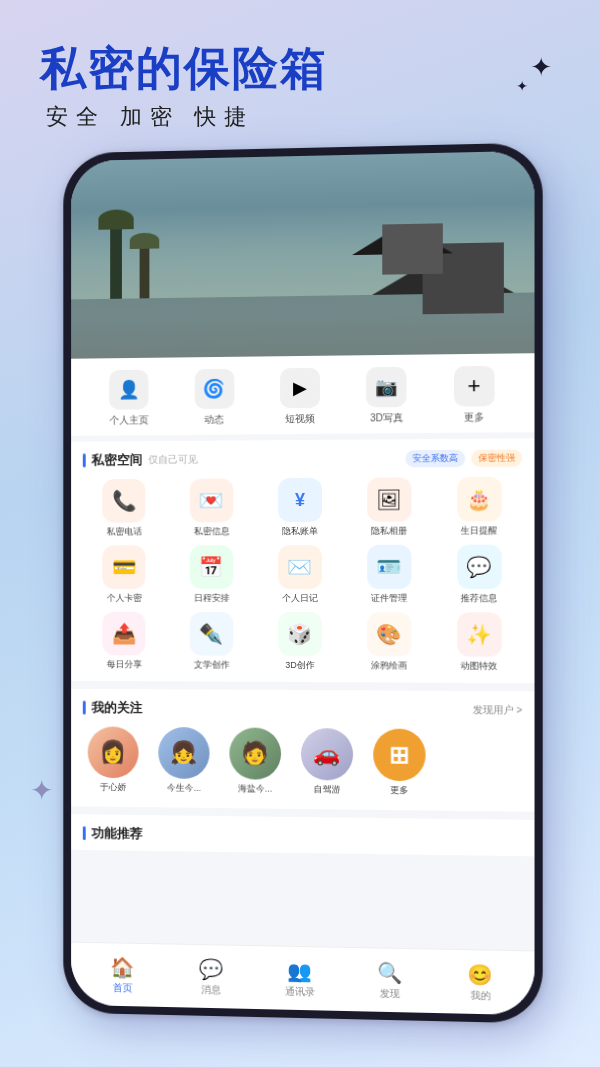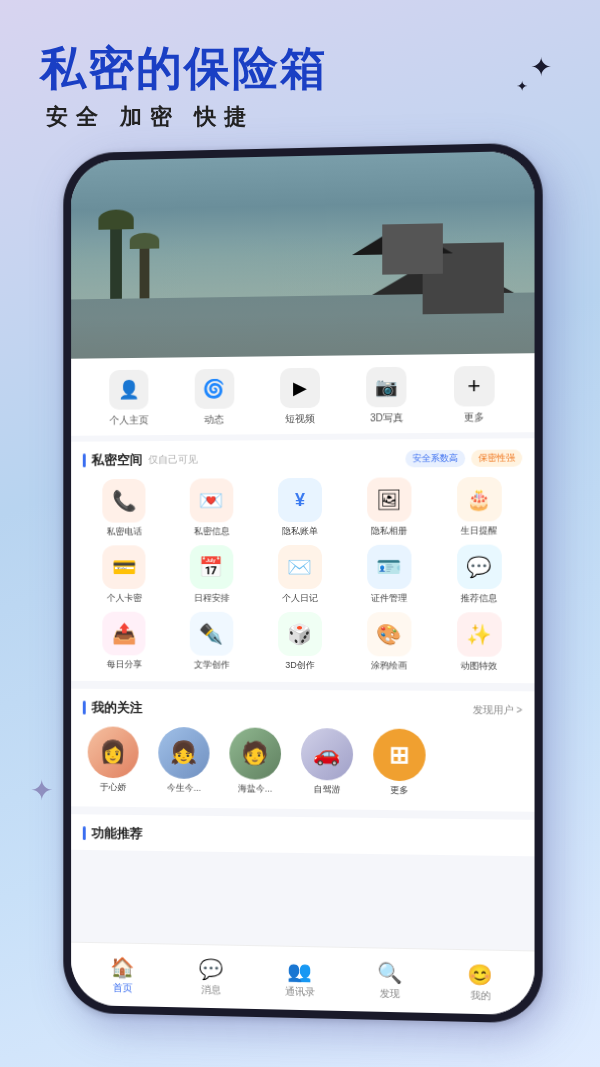--- a/index.html
+++ b/index.html
@@ -20,21 +20,21 @@
       font-size: 46px;
       font-weight: 800;
       color: #1a3fc4;
       letter-spacing: 2px;
     }
     .hero-subtitle {
       position: absolute;
       top: 102px;
       left: 46px;
       font-size: 22px;
-      font-weight: 700;
+      font-weight: 400;
       color: #222;
       letter-spacing: 8px;
     }
 
     
     .sparkle {
       position: absolute;
       color: #1a1a2e;
       font-size: 20px;
     }

